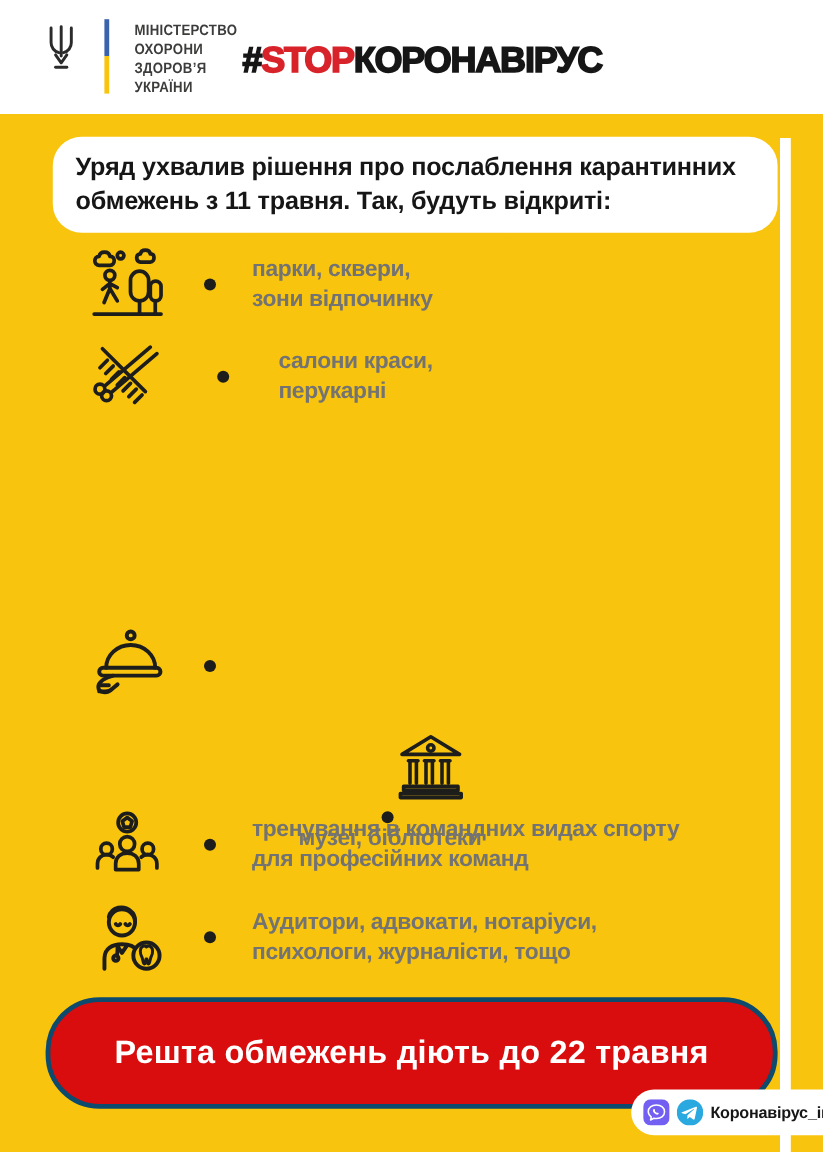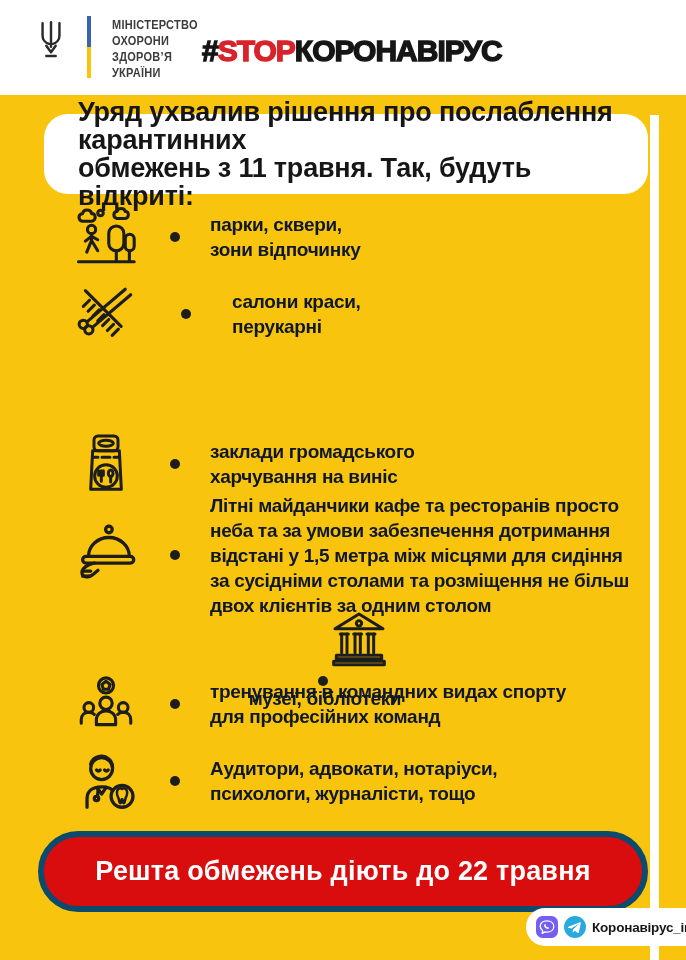--- a/index.html
+++ b/index.html
@@ -20,35 +20,35 @@
   .t-red{color:#d8232a;-webkit-text-stroke-color:#d8232a;}
 
   
   .card-main{position:absolute;left:0;top:95px;width:650px;height:865px;background:#f8c40d;}
   .card-peek{position:absolute;left:650px;top:95px;width:36px;height:865px;background:#f8c40d;}
   .gap-strip{position:absolute;left:650px;top:115px;width:9px;height:845px;background:#ffffff;}
 
   
   .headline-box{position:absolute;left:44px;top:114px;width:604px;height:80px;background:#ffffff;
                 border-radius:24px;display:flex;align-items:center;}
-  .headline-text{padding-left:34px;font-size:27px;font-weight:700;line-height:28px;
+  .headline-text{padding-left:19px;font-size:21px;font-weight:700;line-height:28px;
                  letter-spacing:-.2px;white-space:pre-line;color:#161616;}
 
   
   .row{position:absolute;left:0;width:650px;display:flex;align-items:center;}
   .icon-cell{flex:0 0 76px;margin-left:68px;display:flex;justify-content:center;align-items:center;}
   .bullet{flex:0 0 10px;width:10px;height:10px;border-radius:50%;background:#1d1d1b;
           margin-left:26px;margin-right:30px;}
   .item-text{font-size:19px;font-weight:700;line-height:25px;letter-spacing:-.3px;
-             white-space:pre-line;color:#0f172a;}
+             white-space:pre-line;color:#737373;}
   .licon{stroke:#1d1d1b;fill:none;stroke-width:4.5;stroke-linecap:round;stroke-linejoin:round;}
 
   
-  .banner{position:absolute;left:38px;top:831px;width:610px;height:81px;background:#d90d0d;
-          border:6px solid #0c4a6e;border-radius:45px;box-sizing:border-box;
+  .banner{position:absolute;left:38px;top:831px;width:610px;height:93px;background:#d90d0d;
+          border:4px solid #0c4a6e;border-radius:45px;box-sizing:border-box;
           display:flex;align-items:center;justify-content:center;}
   .banner-text{color:#ffffff;font-size:27px;font-weight:700;letter-spacing:.2px;white-space:nowrap;}
 
   
   .badge{position:absolute;left:526px;top:908px;width:160px;height:38px;background:#ffffff;
          border-radius:19px 0 0 19px;display:flex;align-items:center;gap:6px;padding-left:10px;
          box-sizing:border-box;z-index:5;}
   .badge-text{font-size:13.5px;font-weight:700;color:#161616;letter-spacing:-.2px;}
   .soc{width:22px;height:22px;flex:0 0 22px;}
 </style>
@@ -115,54 +115,32 @@
         <path d="M76 12L22 58"></path>
           <circle cx="15" cy="63" r="6"></circle>
       </svg>
     </div>
     <div class="bullet"></div>
     <div class="item-text">салони краси,
 перукарні</div>
   </div>
 
 
-  <div class="row" style="top:426px;height:76px;">
-    <div class="icon-cell">
-      <svg class="licon" width="64" height="72" viewBox="0 0 96 96">
-        <rect x="30" y="6" width="36" height="22" rx="6"></rect>
-        <ellipse cx="48" cy="17" rx="11" ry="4.5"></ellipse>
-        <path d="M28 28h40l3 58H25z"></path>
-        <path d="M28 38h8m6 0h12m6 0h8"></path>
-        <circle cx="48" cy="66" r="17"></circle>
-        <path d="M41 58v7m-4-7v7m7-7v7m-3 0v9"></path>
-        <ellipse cx="55" cy="62" rx="3.5" ry="5"></ellipse>
-          <path d="M55 67v8"></path>
-      </svg>
-    </div>
-    <div class="bullet"></div>
-    <div class="item-text">заклади громадського
-харчування на виніс</div>
-  </div>
 
   <div class="row" style="top:504px;height:102px;">
     <div class="icon-cell">
       <svg class="licon" width="70" height="74" viewBox="0 0 96 96">
         <circle cx="52" cy="13" r="4.5"></circle>
         <path d="M24 50a28 26 0 0 1 56 0"></path>
         <rect x="16" y="50" width="70" height="9" rx="4.5"></rect>
         <path d="M32 59c-9 2-17 7-17 13 0 7 10 8 16 2l6-5"></path>
         <path d="M17 70h10M16 77h10"></path>
       </svg>
     </div>
     <div class="bullet"></div>
-    <div class="item-text">Літні майданчики кафе та ресторанів просто
-неба та за умови забезпечення дотримання
-відстані у 1,5 метра між місцями для сидіння
-за сусідніми столами та розміщення не більш
-двох клієнтів за одним столом</div>
   </div>
 
   <div class="row" style="top:600px;height:70px;flex-direction:column;">
     <div class="icon-cell">
       <svg class="licon" width="66" height="64" viewBox="0 0 96 96">
         <path d="M12 34L48 12l36 22z"></path>
         <circle cx="48" cy="26" r="4"></circle>
         <path d="M22 42v28M30 42v28M42 42v28M50 42v28M62 42v28M70 42v28"></path>
         <path d="M20 42h12M40 42h12M60 42h12"></path>
         <rect x="14" y="74" width="68" height="5"></rect>

